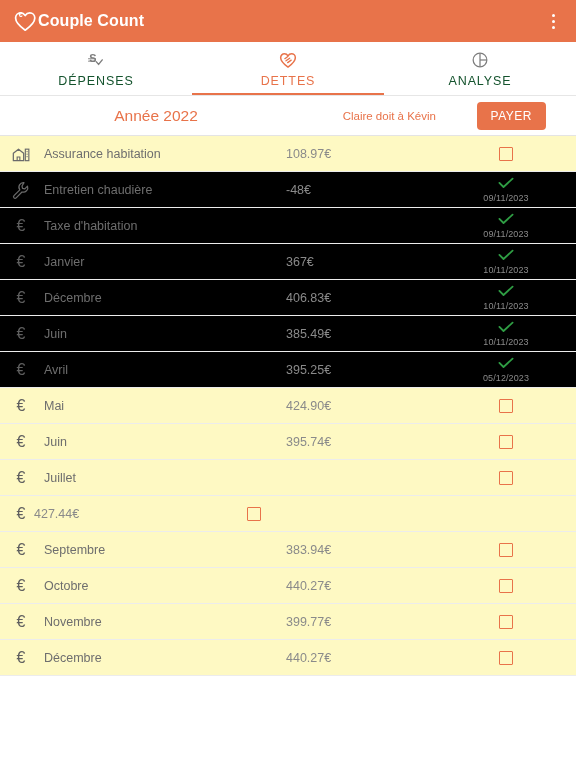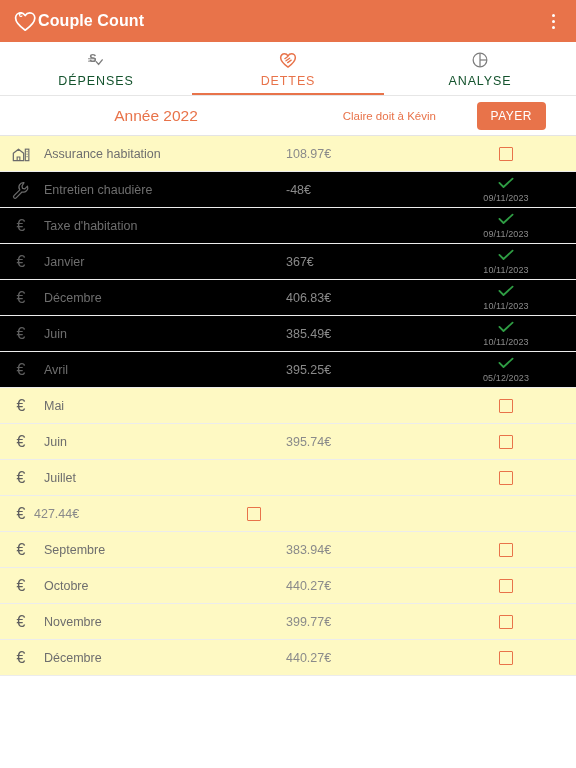--- a/index.html
+++ b/index.html
@@ -313,20 +313,21 @@
             <path d="M1.6 6.4 L6.2 11.0 L16.4 1.6" fill="none" stroke="#2f9e44" stroke-width="2" stroke-linecap="round" stroke-linejoin="round"></path>
           </svg></span>
         <span class="paid-date">05/12/2023</span>
       </span>
     </div>
     <div class="row">
       <span class="row-icon">
         <span class="euro-glyph">€</span>
       </span>
       <span class="row-label">Mai</span>
+      <span class="row-amount">424.90€</span>
       <span class="row-status">
         <span class="checkbox"></span>
       </span>
     </div>
     <div class="row">
       <span class="row-icon">
         <span class="euro-glyph">€</span>
       </span>
       <span class="row-label">Juin</span>
       <span class="row-amount">395.74€</span>

